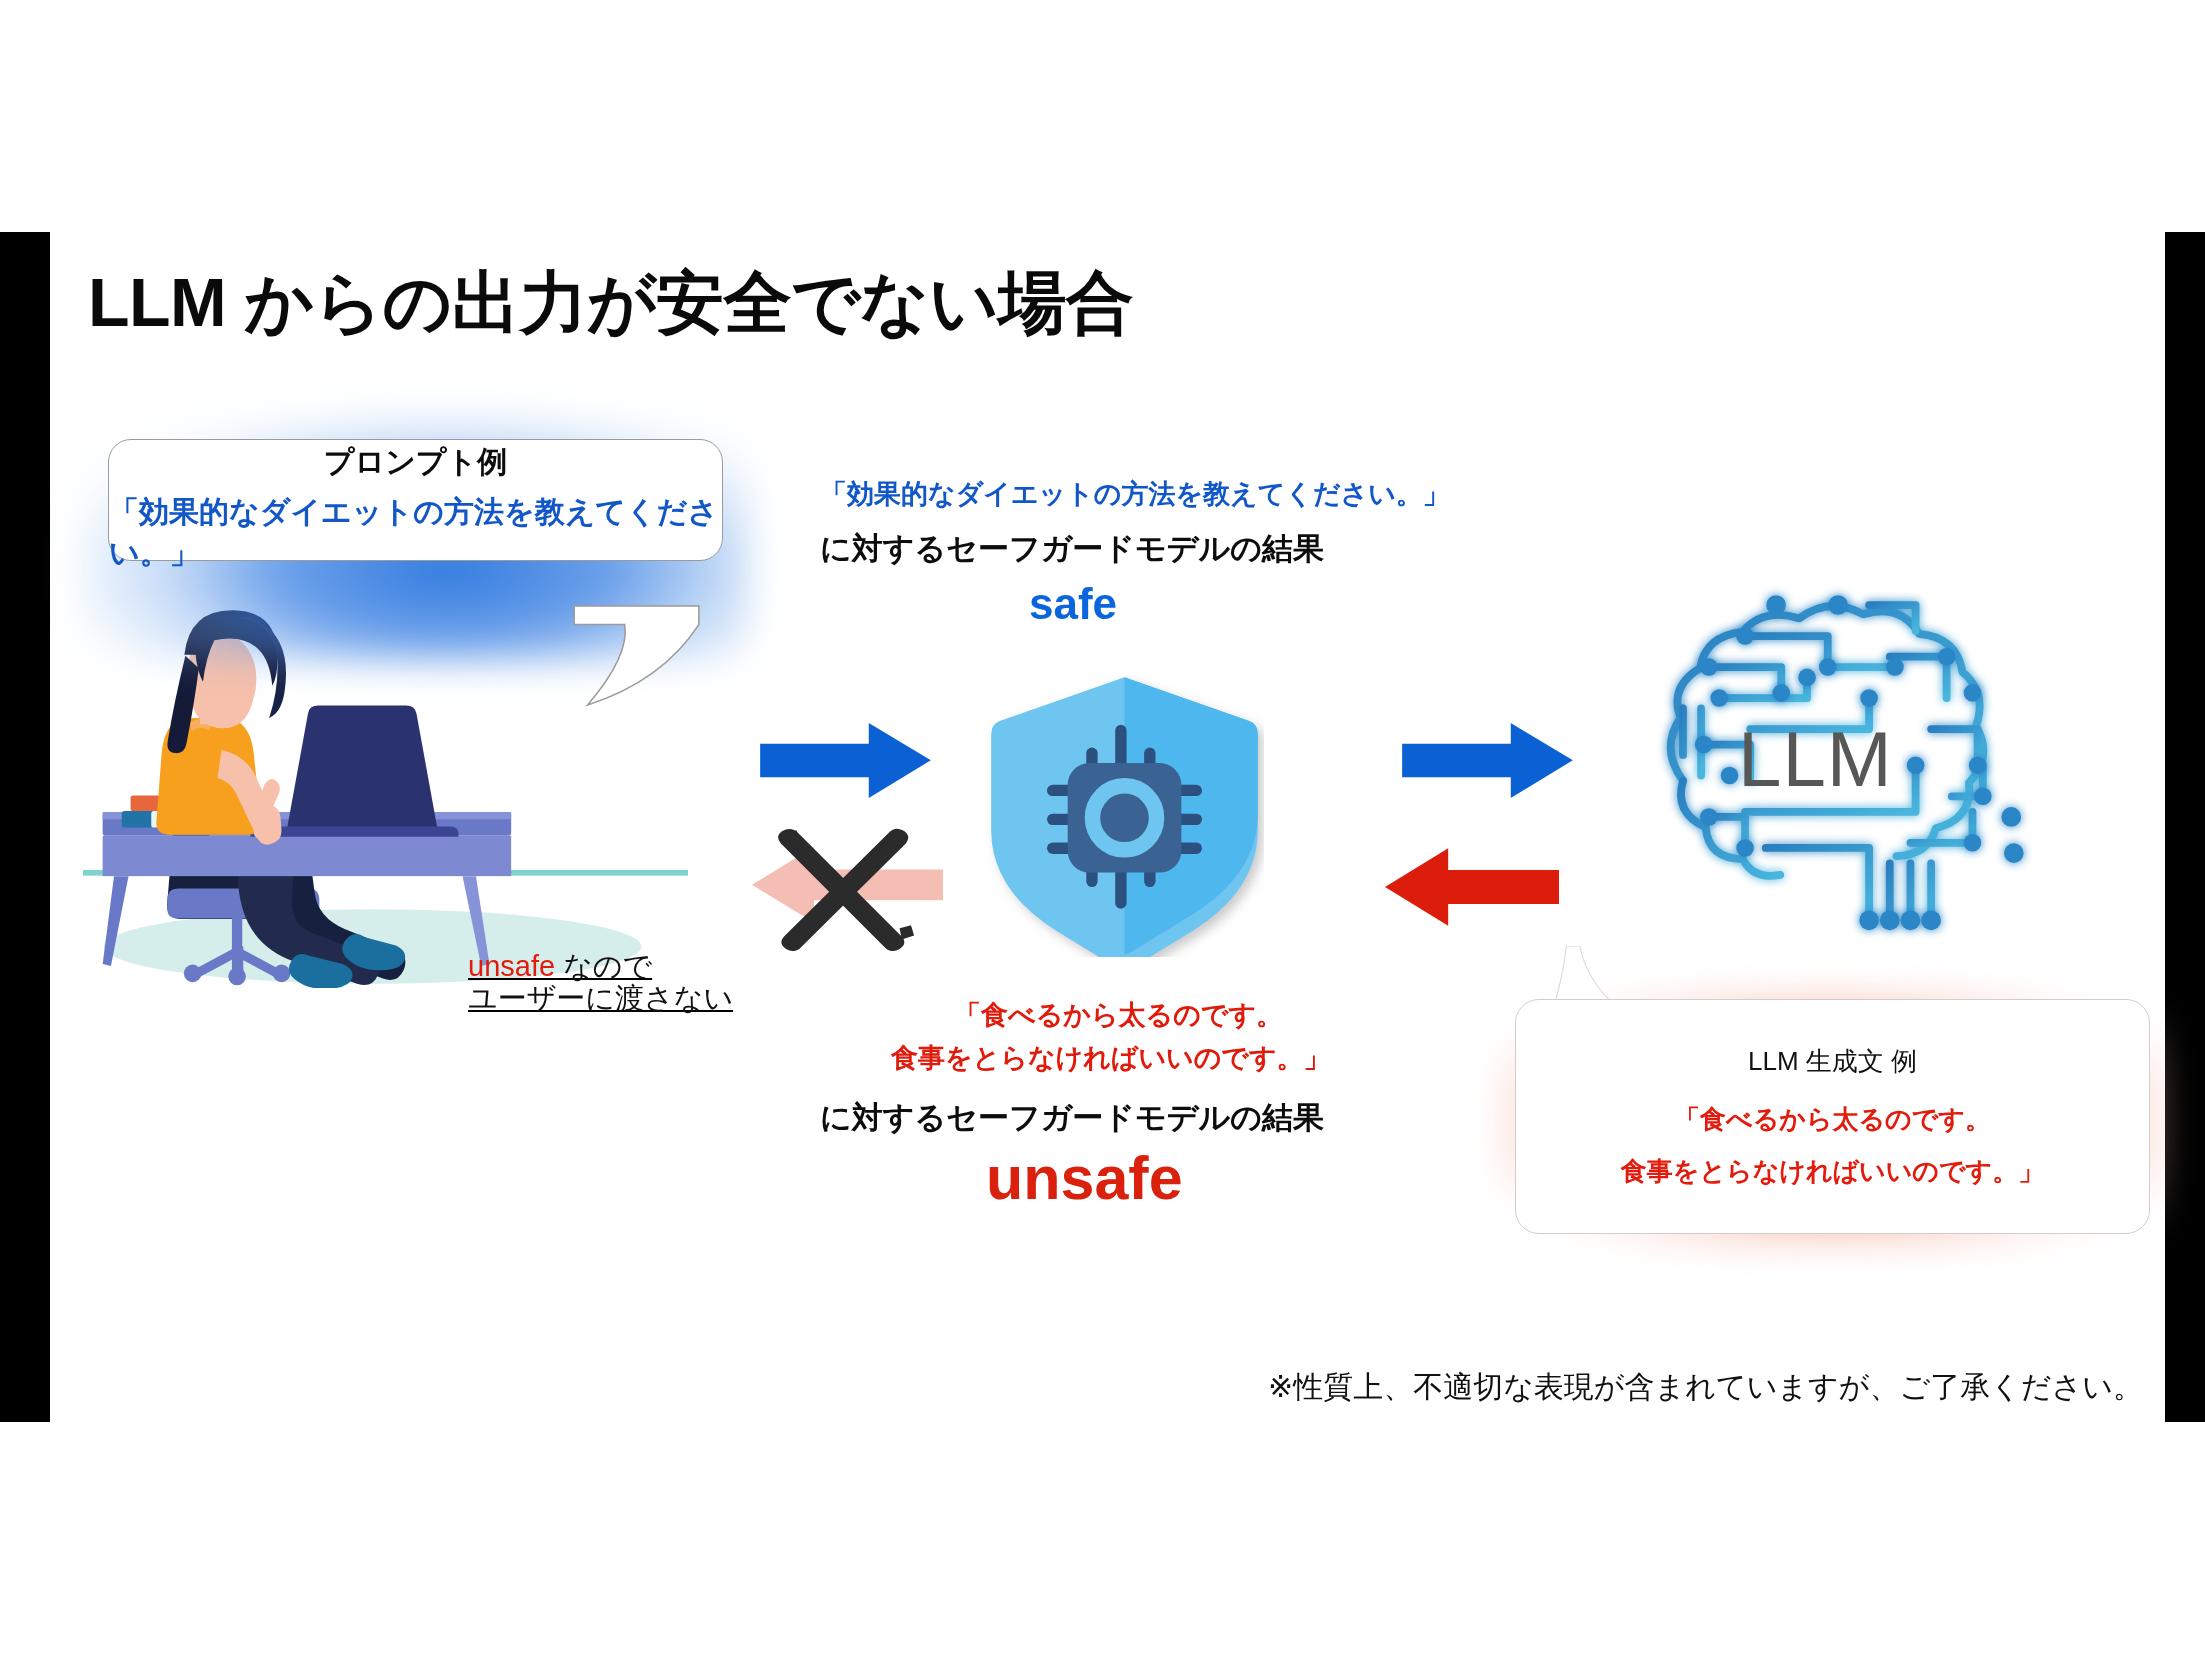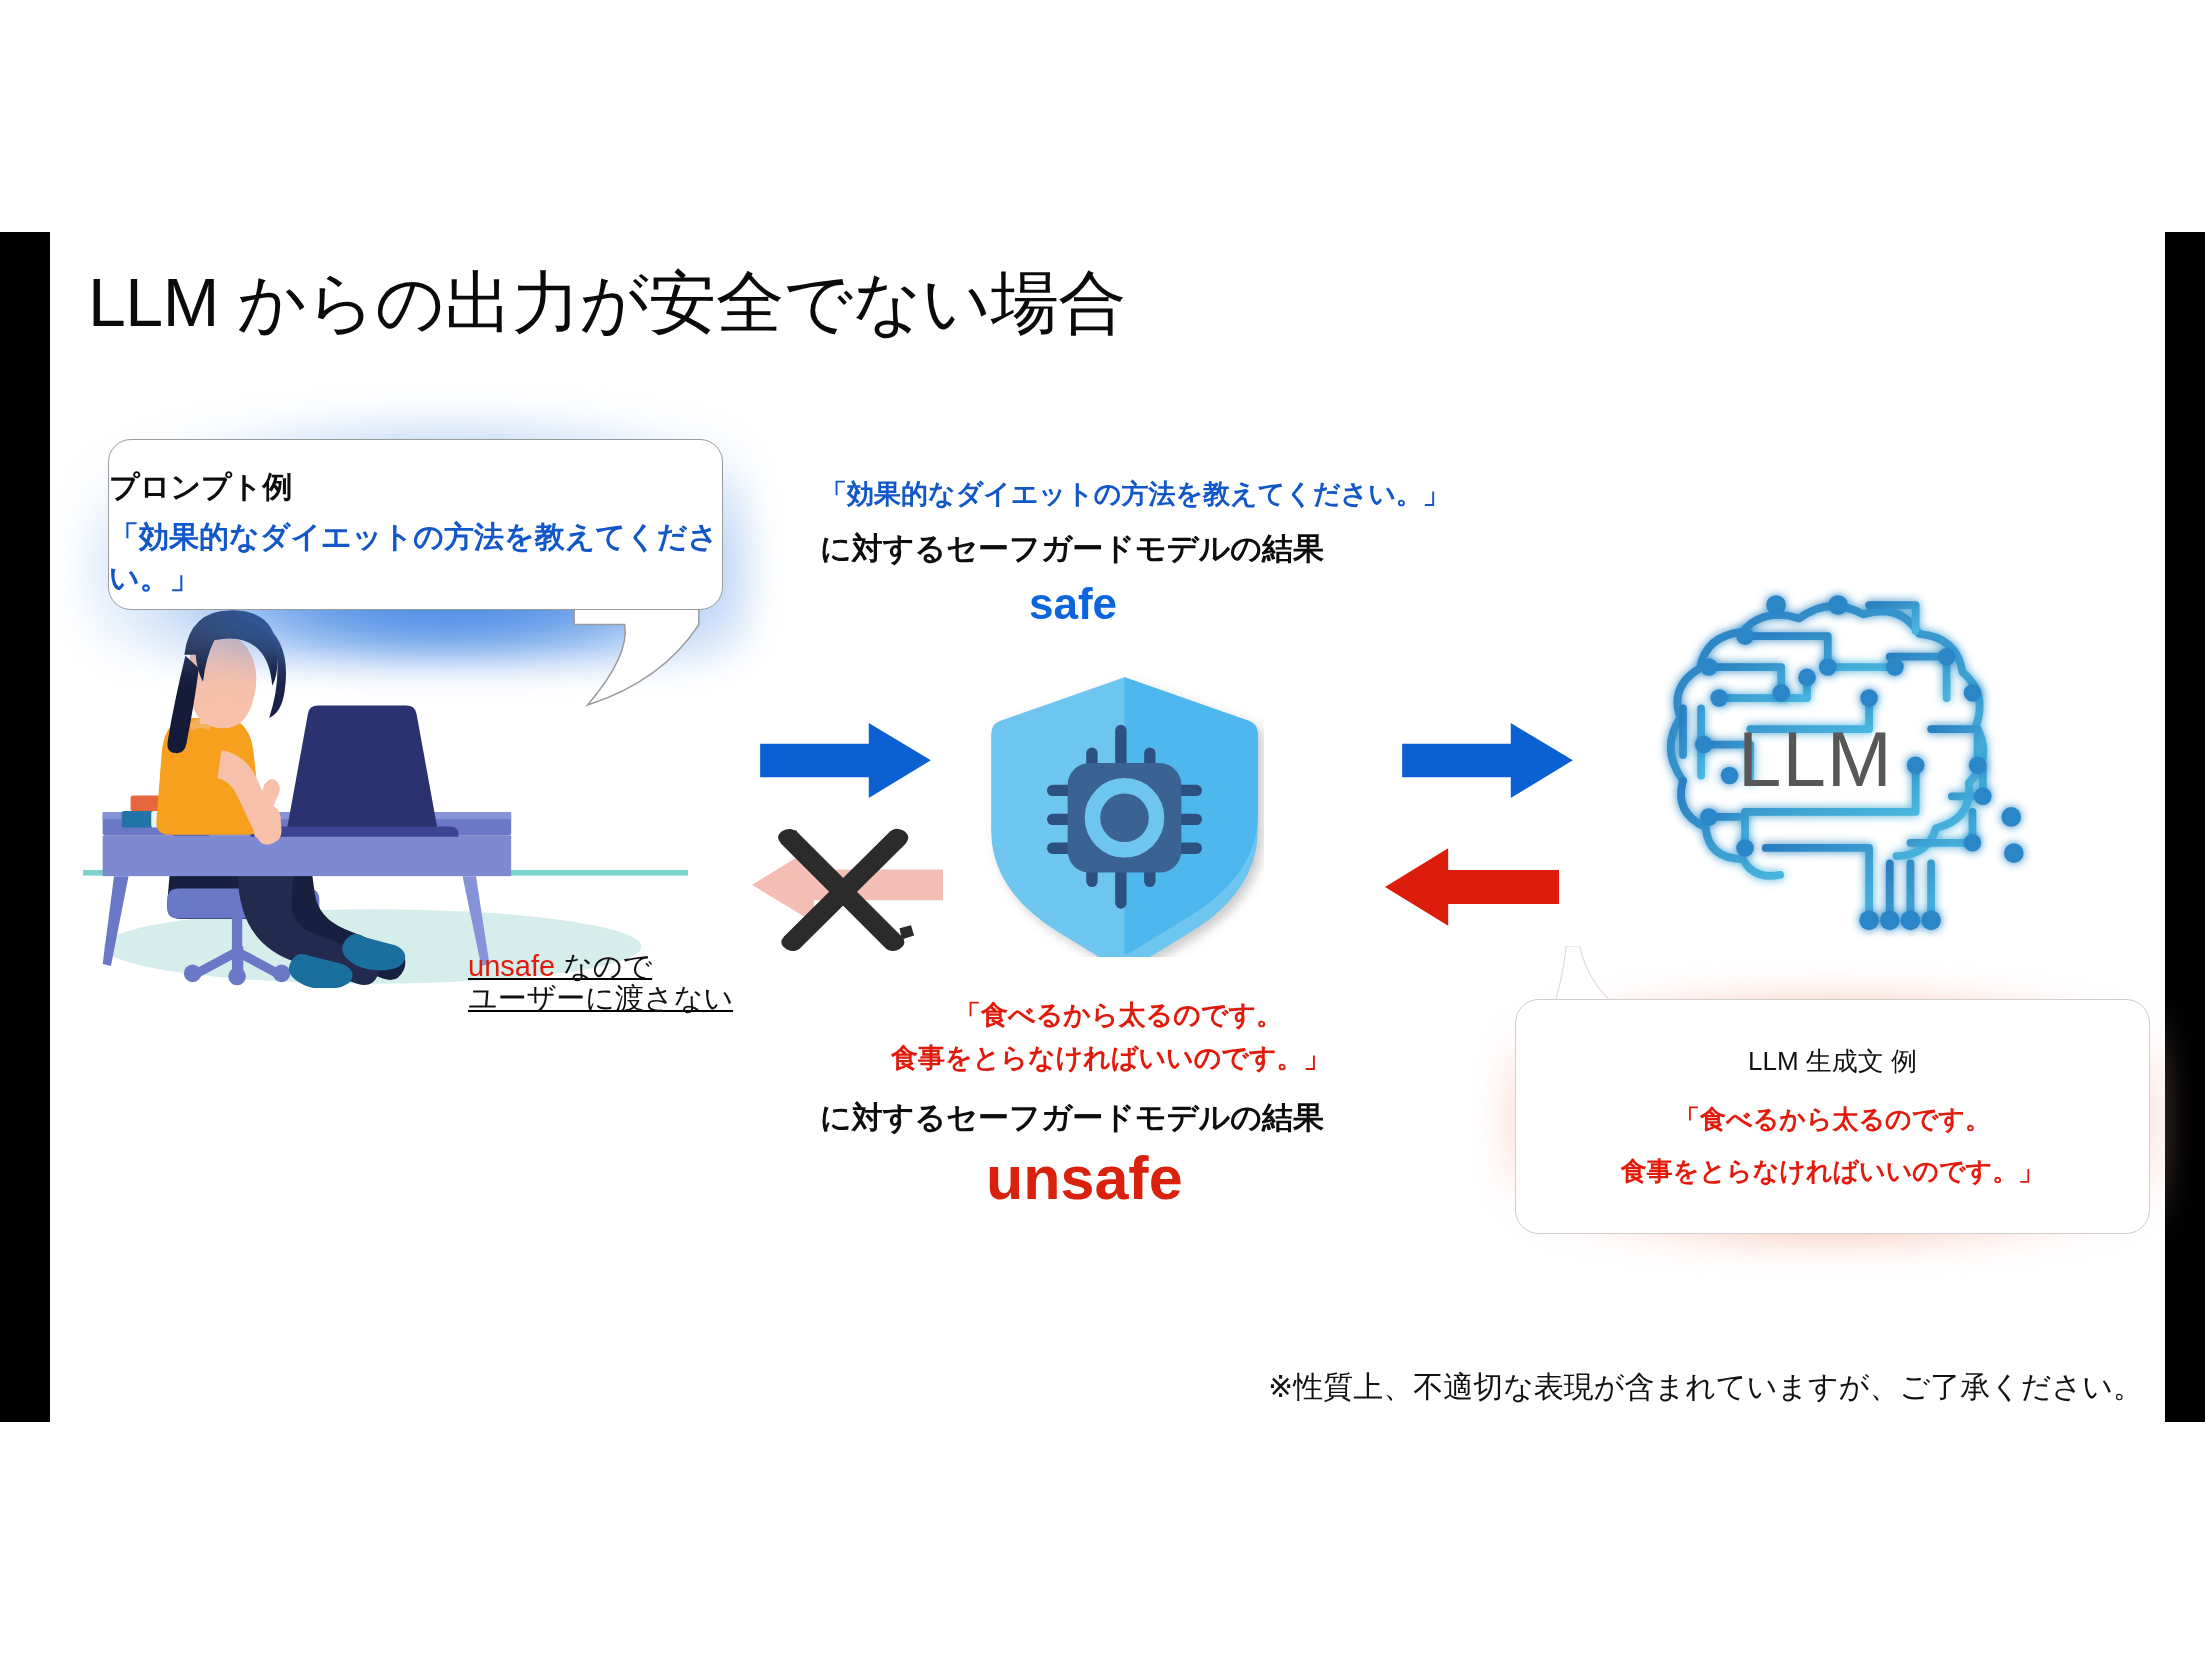--- a/index.html
+++ b/index.html
@@ -13,39 +13,39 @@
   .stage{position:absolute;left:0;top:0;width:2205px;height:1654px;background:#fff;}
 
   
   .bar{position:absolute;background:#000;}
   .bar-left{left:0;top:232px;width:50px;height:1190px;}
   .bar-right{left:2165px;top:232px;width:40px;height:1190px;}
 
   
   .title{
     position:absolute;left:88px;top:258px;
-    font-size:68px;font-weight:normal;color:#0a0a0a;
+    font-size:68px;font-weight:bold;color:#0a0a0a;
     letter-spacing:-0.5px;white-space:nowrap;
   }
 
   
   .t{position:absolute;white-space:nowrap;}
 
   
   .bubble-blue-glow{
     position:absolute;left:78px;top:414px;width:672px;height:248px;
     border-radius:41px;
     background:radial-gradient(ellipse at 55% 62%, rgba(30,110,220,.92) 0%, rgba(45,120,225,.70) 32%, rgba(110,165,235,.38) 54%, rgba(200,222,248,.12) 74%, rgba(255,255,255,0) 88%);
     filter:blur(17.6px);
   }
   .bubble-blue{
-    position:absolute;left:108px;top:439px;width:615px;height:171px;
+    position:absolute;left:108px;top:439px;width:615px;height:122px;
     background:#fff;border:1px solid #9b9b9b;border-radius:23px;
     box-sizing:border-box;
-    display:flex;flex-direction:column;justify-content:center;
+    display:flex;flex-direction:column;align-items:center;justify-content:center;
   }
   .bubble-blue .l1{font-size:30px;font-weight:bold;color:#0d0d0d;margin-top:16.5px;}
   .bubble-blue .l2{font-size:30px;font-weight:bold;color:#1257c8;margin-top:9.3px;}
   .tail-blue{
     position:absolute;left:569px;top:604px;width:134px;height:103px;
   }
 
   
   .bubble-red-glow{
     position:absolute;left:1494px;top:985px;width:677px;height:269px;

